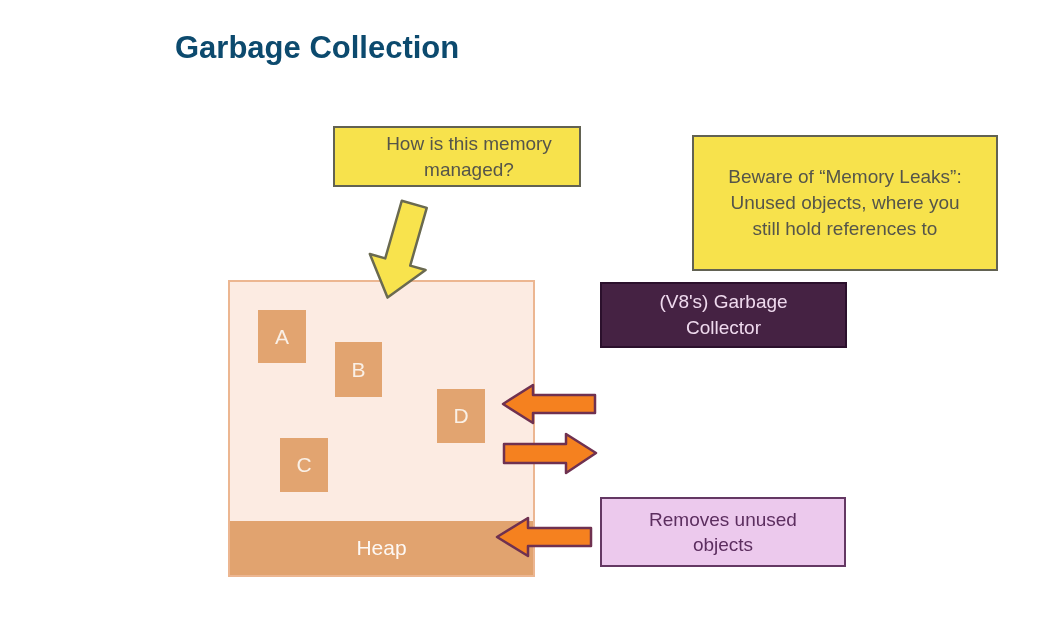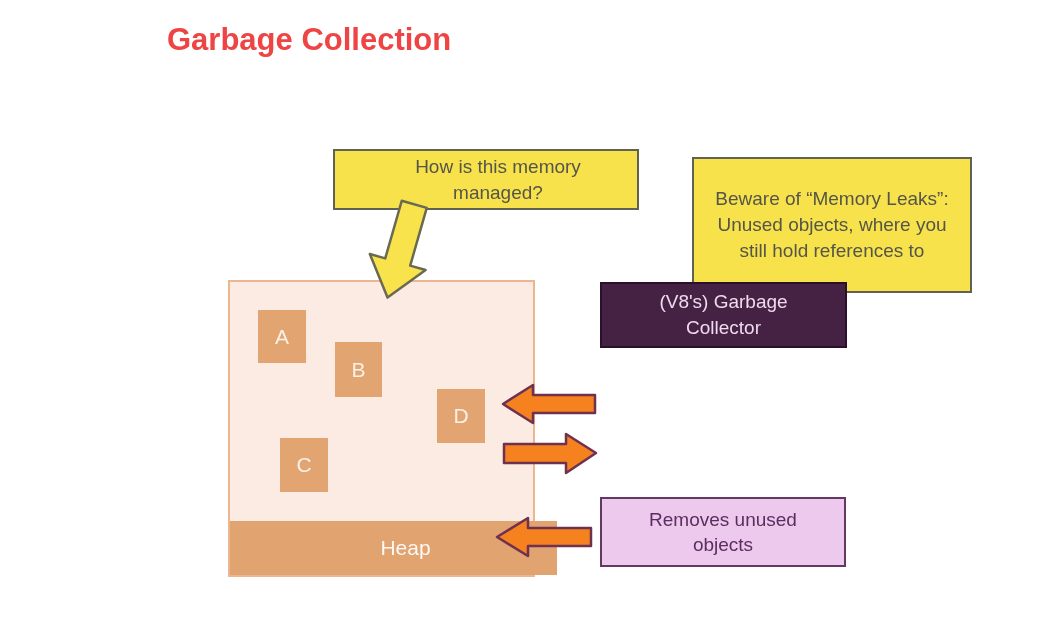--- a/index.html
+++ b/index.html
@@ -3,36 +3,36 @@
 <meta charset="utf-8">
 <style>
   html,body{margin:0;padding:0;background:#fff;}
   body{font-family:"Liberation Sans",sans-serif;}
   .slide{position:relative;width:1058px;height:618px;background:#ffffff;overflow:hidden;}
 
   
   .logo-wrap{position:absolute;left:8px;top:6px;width:130px;height:80px;}
   .logo-line1{position:absolute;left:25px;top:37px;font-size:17px;font-weight:800;letter-spacing:2.5px;color:#44244e;}
   .logo-line2{position:absolute;left:63px;top:58px;font-size:17px;font-weight:800;letter-spacing:3px;color:#44244e;}
-  .page-title{position:absolute;left:167px;top:22px;font-size:31px;font-weight:700;color:#ef4444;margin:0;}
+  .page-title{position:absolute;left:167px;top:22px;font-size:31px;font-weight:700;color:#0c4a6e;margin:8px;}
 
   
   .callout-yellow{position:absolute;background:#f7e24c;border:2px solid #626252;color:#55554a;
     display:flex;align-items:center;justify-content:center;text-align:center;
     font-size:19px;line-height:26px;z-index:2;box-sizing:border-box;}
-  .co-q{left:333px;top:149px;width:306px;height:61px;padding-left:24px;}
+  .co-q{left:333px;top:126px;width:248px;height:61px;padding-left:24px;}
   .co-q span{max-width:210px;}
-  .co-leaks{left:692px;top:135px;width:280px;height:136px;margin-top:22px;}
+  .co-leaks{left:692px;top:135px;width:306px;height:136px;}
   .co-leaks span{max-width:250px;}
 
   
   .heap-box{position:absolute;left:228px;top:280px;width:307px;height:297px;background:#fcebe2;
     border:2px solid #ecb691;box-sizing:border-box;z-index:1;}
   .heap-strip{position:absolute;left:0;bottom:0;width:100%;height:54px;background:#e1a36f;
-    display:flex;align-items:center;justify-content:center;color:#fdf8f4;font-size:21px;padding-left:24px;}
+    display:flex;align-items:center;justify-content:center;color:#fdf8f4;font-size:21px;}
   .heap-obj{position:absolute;background:#e2a470;color:#faf0e6;font-size:21px;
     display:flex;align-items:center;justify-content:center;}
   .obj-a{left:28px;top:28px;width:48px;height:53px;}
   .obj-b{left:105px;top:60px;width:47px;height:55px;}
   .obj-d{left:207px;top:107px;width:48px;height:54px;}
   .obj-c{left:50px;top:156px;width:48px;height:54px;}
 
   
   .gc-title{position:absolute;left:600px;top:282px;width:247px;height:66px;background:#452243;
     border:2px solid #2b102c;color:#efdaee;display:flex;align-items:center;justify-content:center;

